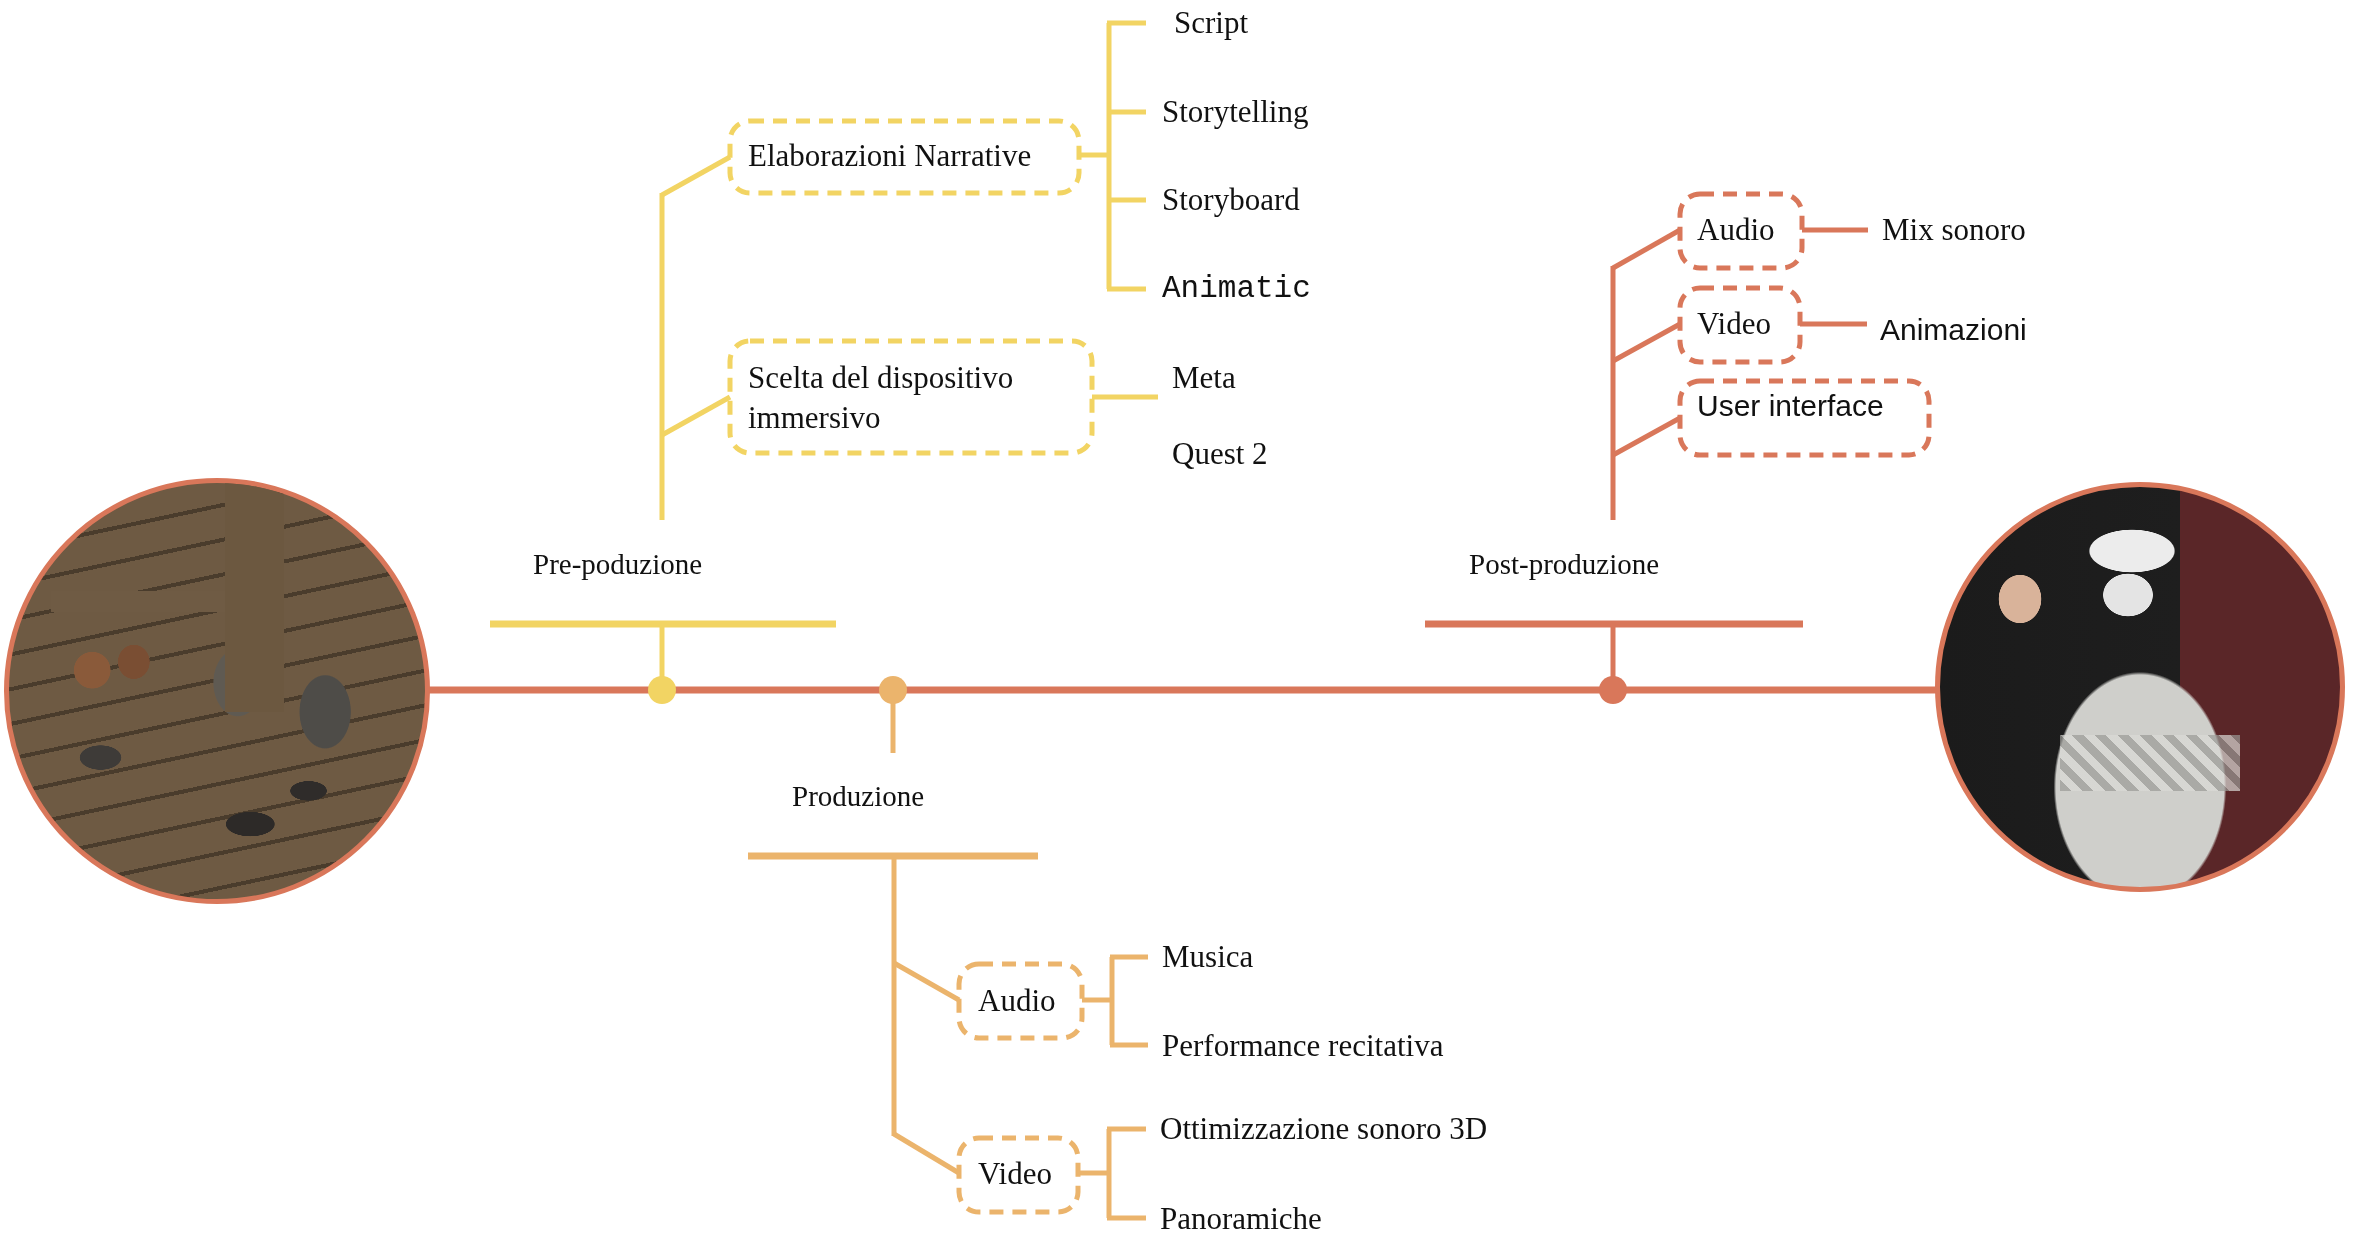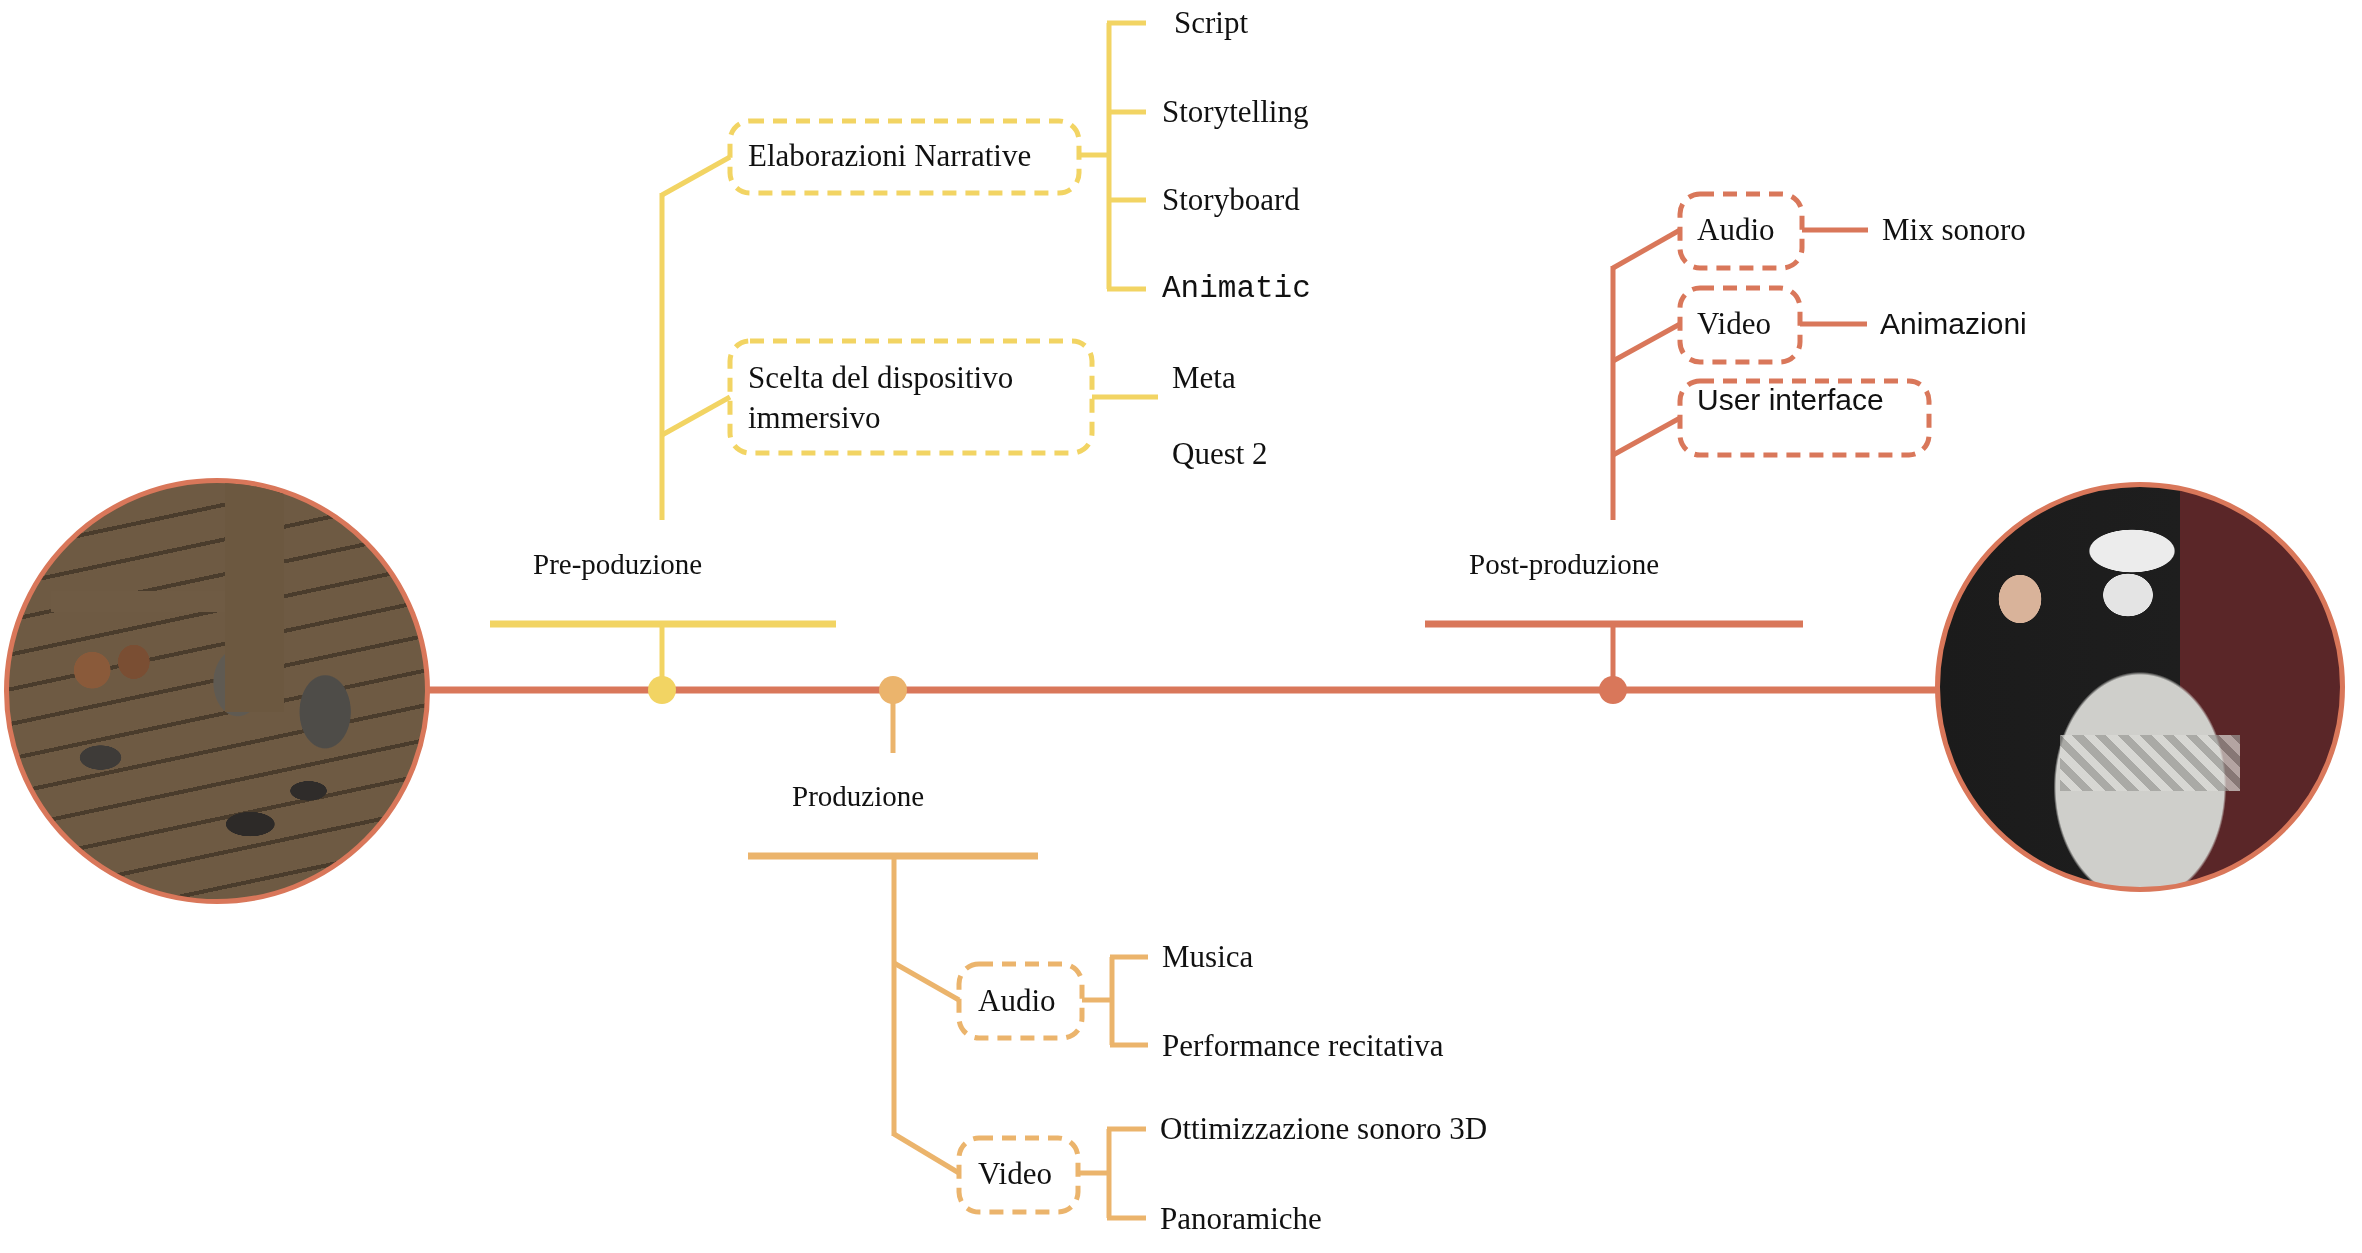--- a/index.html
+++ b/index.html
@@ -1,19 +1,19 @@
 <!DOCTYPE html>
 <html><head>
 <meta charset="utf-8">
 <style>
   html, body { margin: 0; padding: 0; background: #ffffff; }
   body { width: 2362px; height: 1253px; position: relative; overflow: hidden; }
   #canvas { position: absolute; left: 0; top: 0; width: 2362px; height: 1253px; }
   .serif { font-family: "Liberation Serif", "DejaVu Serif", serif; color: #111; }
-  .sans { font-family: "Liberation Sans", "DejaVu Sans", sans-serif; color: #111; }
+  .sans { font-family: "Liberation Sans", "DejaVu Sans", sans-serif; color: #111; margin-top: 6px; }
   .txt { position: absolute; white-space: nowrap; line-height: 1; }
   .phase { font-size: 29px; }
   .node { font-size: 31px; }
   .leaf { font-size: 31px; }
   .photo { position: absolute; border-radius: 50%; overflow: hidden; box-sizing: border-box; border: 5px solid #D9775A; }
 </style>
 </head>
 <body>
 
 <svg id="canvas" width="2362" height="1253" viewBox="0 0 2362 1253" xmlns="http://www.w3.org/2000/svg">

